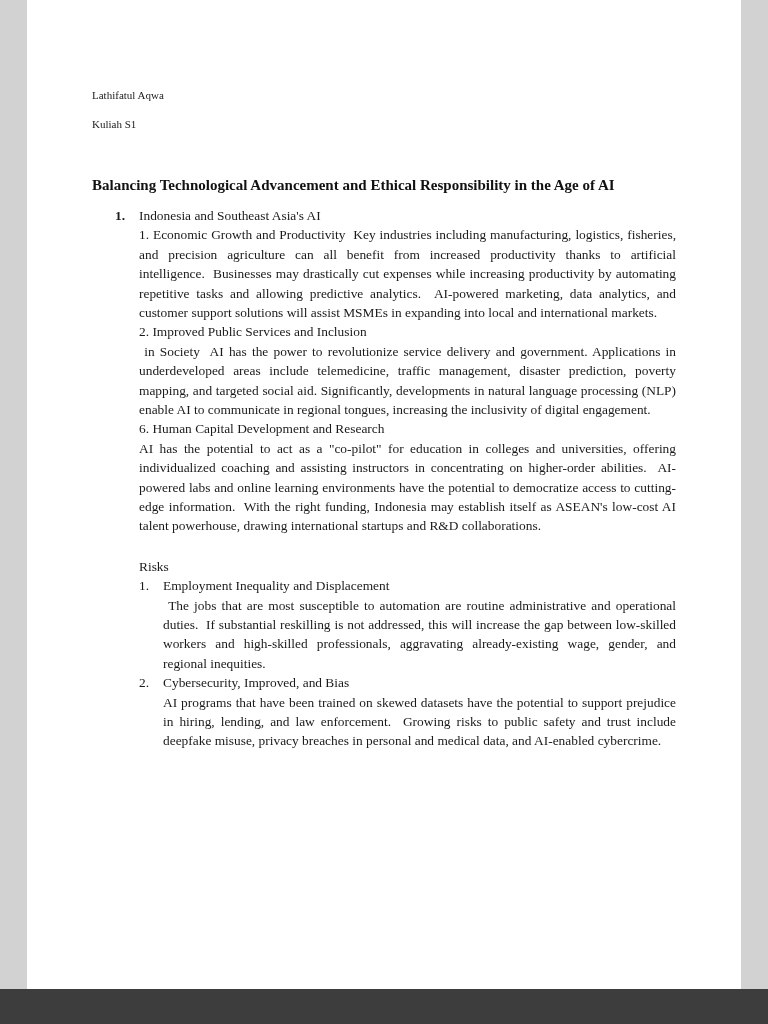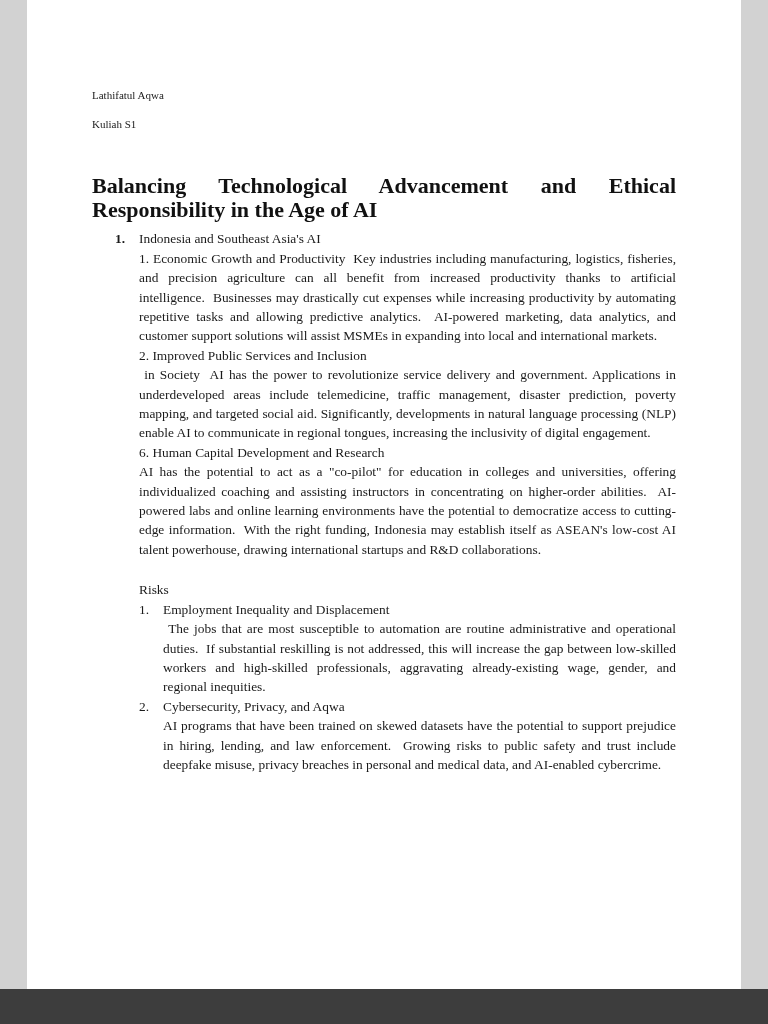--- a/index.html
+++ b/index.html
@@ -49,21 +49,21 @@
     line-height: 19px;
     margin: 0 0 10.4px 0;
   }
   .email-link {
     color: #2b6bd0;
     text-decoration: underline;
     cursor: pointer;
   }
   h1.doc-title {
     margin-top: 40px;
-    font-size: 22px;
+    font-size: 15px;
     line-height: 23.5px;
     font-weight: bold;
     text-align: justify;
     color: #111111;
   }
   .item1 {
     margin-top: 8px;
     font-size: 13.4px;
     line-height: 19.4px;
   }
@@ -118,21 +118,21 @@
               <div class="risk-num">1.</div>
               <div class="risk-content">
                 <p class="plain">Employment Inequality and Displacement</p>
                 <p class="just">&nbsp;The jobs that are most susceptible to automation are routine administrative and operational duties.&nbsp; If substantial reskilling is not addressed, this will increase the gap between low-skilled workers and high-skilled professionals, aggravating already-existing wage, gender, and regional inequities.</p>
               </div>
             </div>
 
             <div class="risk">
               <div class="risk-num">2.</div>
               <div class="risk-content">
-                <p class="plain">Cybersecurity, Privacy, and Aqwa</p>
+                <p class="plain">Cybersecurity, Improved, and Bias</p>
                 <p class="just">AI programs that have been trained on skewed datasets have the potential to support prejudice in hiring, lending, and law enforcement.&nbsp; Growing risks to public safety and trust include deepfake misuse, privacy breaches in personal and medical data, and AI-enabled cybercrime.</p>
               </div>
             </div>
 
           </div>
         </div>
       </div>
 
     </div>
   </div>

